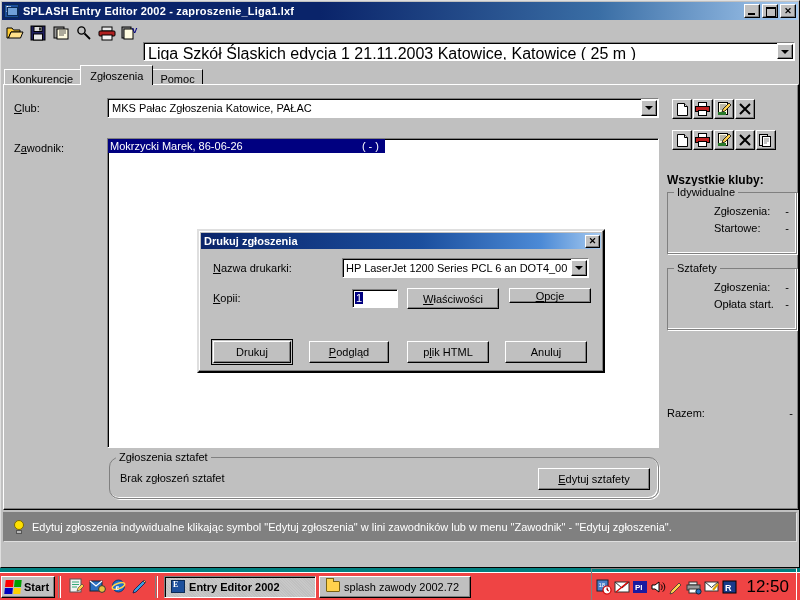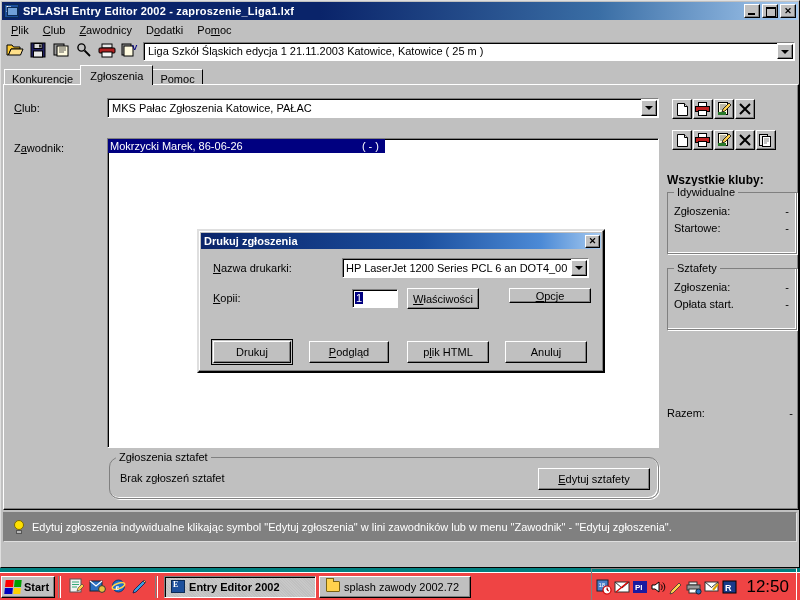--- a/index.html
+++ b/index.html
@@ -93,21 +93,21 @@
   #combo-event {
     position: absolute; left: 142px; top: 41px;
     width: 652px; height: 19px;
     display: flex; align-items: stretch;
     border-top: 1px solid #808080; border-left: 1px solid #808080;
     border-right: 1px solid #ffffff; border-bottom: 1px solid #ffffff;
     background: #ffffff;
   }
   #combo-event .ctext {
     flex: 1 1 auto; background: #fff; padding: 2px 0 0 4px;
-    font-size: 11px; color: #000; white-space: nowrap; overflow: hidden;
+    font-size: 16px; color: #000; white-space: nowrap; overflow: hidden;
     box-shadow: inset 1px 1px 0 #000;
   }
   .combo-arrow {
     width: 16px; flex: 0 0 16px; background: #c0c0c0; margin: 1px 1px 1px 0;
     border-top: 1px solid #ffffff; border-left: 1px solid #ffffff;
     border-right: 1px solid #000; border-bottom: 1px solid #000;
     box-shadow: inset -1px -1px 0 #808080;
     display: flex; align-items: center; justify-content: center;
   }
   .arrow-dn {
@@ -195,21 +195,21 @@
     position: absolute;
     border: 1px solid #808080;
     box-shadow: 1px 1px 0 #ffffff, inset -1px -1px 0 #ffffff;
   }
   .groupbox > .gb-title {
     position: absolute; top: -7px; left: 6px;
     background: #c0c0c0; padding: 0 3px; font-size: 11px; color: #000;
   }
   .gb-row {
     display: flex; justify-content: space-between;
-    font-size: 11px; padding: 0 7px 0 6px; line-height: 17px;
+    font-size: 11px; padding: 0 7px 0 6px; line-height: 17px; margin-left: 40px;
   }
   #razem-row {
     position: absolute; left: 663px; top: 322px; width: 126px;
     display: flex; justify-content: space-between; font-size: 11px;
   }
 
   
   #relay-gb {
     position: absolute; left: 105px; top: 372px;
     width: 550px; height: 42px; border-radius: 10px;
@@ -289,21 +289,21 @@
   }
   #copies-input {
     position: absolute; left: 153px; top: 58px; width: 46px; height: 19px;
     background: #ffffff;
     border-top: 1px solid #808080; border-left: 1px solid #808080;
     border-right: 1px solid #ffffff; border-bottom: 1px solid #ffffff;
     box-shadow: inset 1px 1px 0 #000;
     font-size: 11px; padding: 2px 0 0 2px;
   }
   #copies-input span { background: #000080; color: #ffffff; padding: 0 1px; }
-  #btn-props { position: absolute; left: 208px; top: 57px; width: 72px; height: 21px; }
+  #btn-props { position: absolute; left: 208px; top: 57px; width: 92px; height: 21px; }
   #btn-opts  { position: absolute; left: 310px; top: 57px; width: 82px; height: 15px; }
   .dlg-btn-row .btn { height: 22px; position: absolute; top: 110px; }
   #btn-print   { left: 14px;  width: 78px; }
   #btn-preview { left: 110px; width: 80px; }
   #btn-html    { left: 208px; width: 82px; }
   #btn-cancel  { left: 306px; width: 82px; }
   .defbtn { outline: 1px solid #000; outline-offset: 1px; }
 
   
   #taskbar {
@@ -381,27 +381,20 @@
         </div>
       <div class="tb-btn">
           <span class="g gl-max"></span>
         </div>
       <div class="tb-btn">
           <span class="g gl-close">✕</span>
         </div>
     </div>
   </div>
 
-  <div id="menubar">
-    <div class="menu-item"><u>P</u><span>lik</span></div>
-    <div class="menu-item"><u>C</u><span>lub</span></div>
-    <div class="menu-item"><u>Z</u><span>awodnicy</span></div>
-    <div class="menu-item">D<u>o</u><span>datki</span></div>
-    <div class="menu-item">Po<u>m</u><span>oc</span></div>
-  </div>
 
   <div id="toolbar">
     <div class="tbar-ico">
       <svg width="18" height="16" viewBox="0 0 18 16">
           <path d="M1 13V3h5l1.5 2H14v2H5L2.5 13z" fill="#ffcc33" stroke="#000" stroke-width="1"></path>
           <path d="M2.5 13L5 7h12l-2.5 6z" fill="#ffe08a" stroke="#000" stroke-width="1"></path>
         </svg>
     </div>
     <div class="tbar-ico">
       <svg width="16" height="16" viewBox="0 0 16 16">

